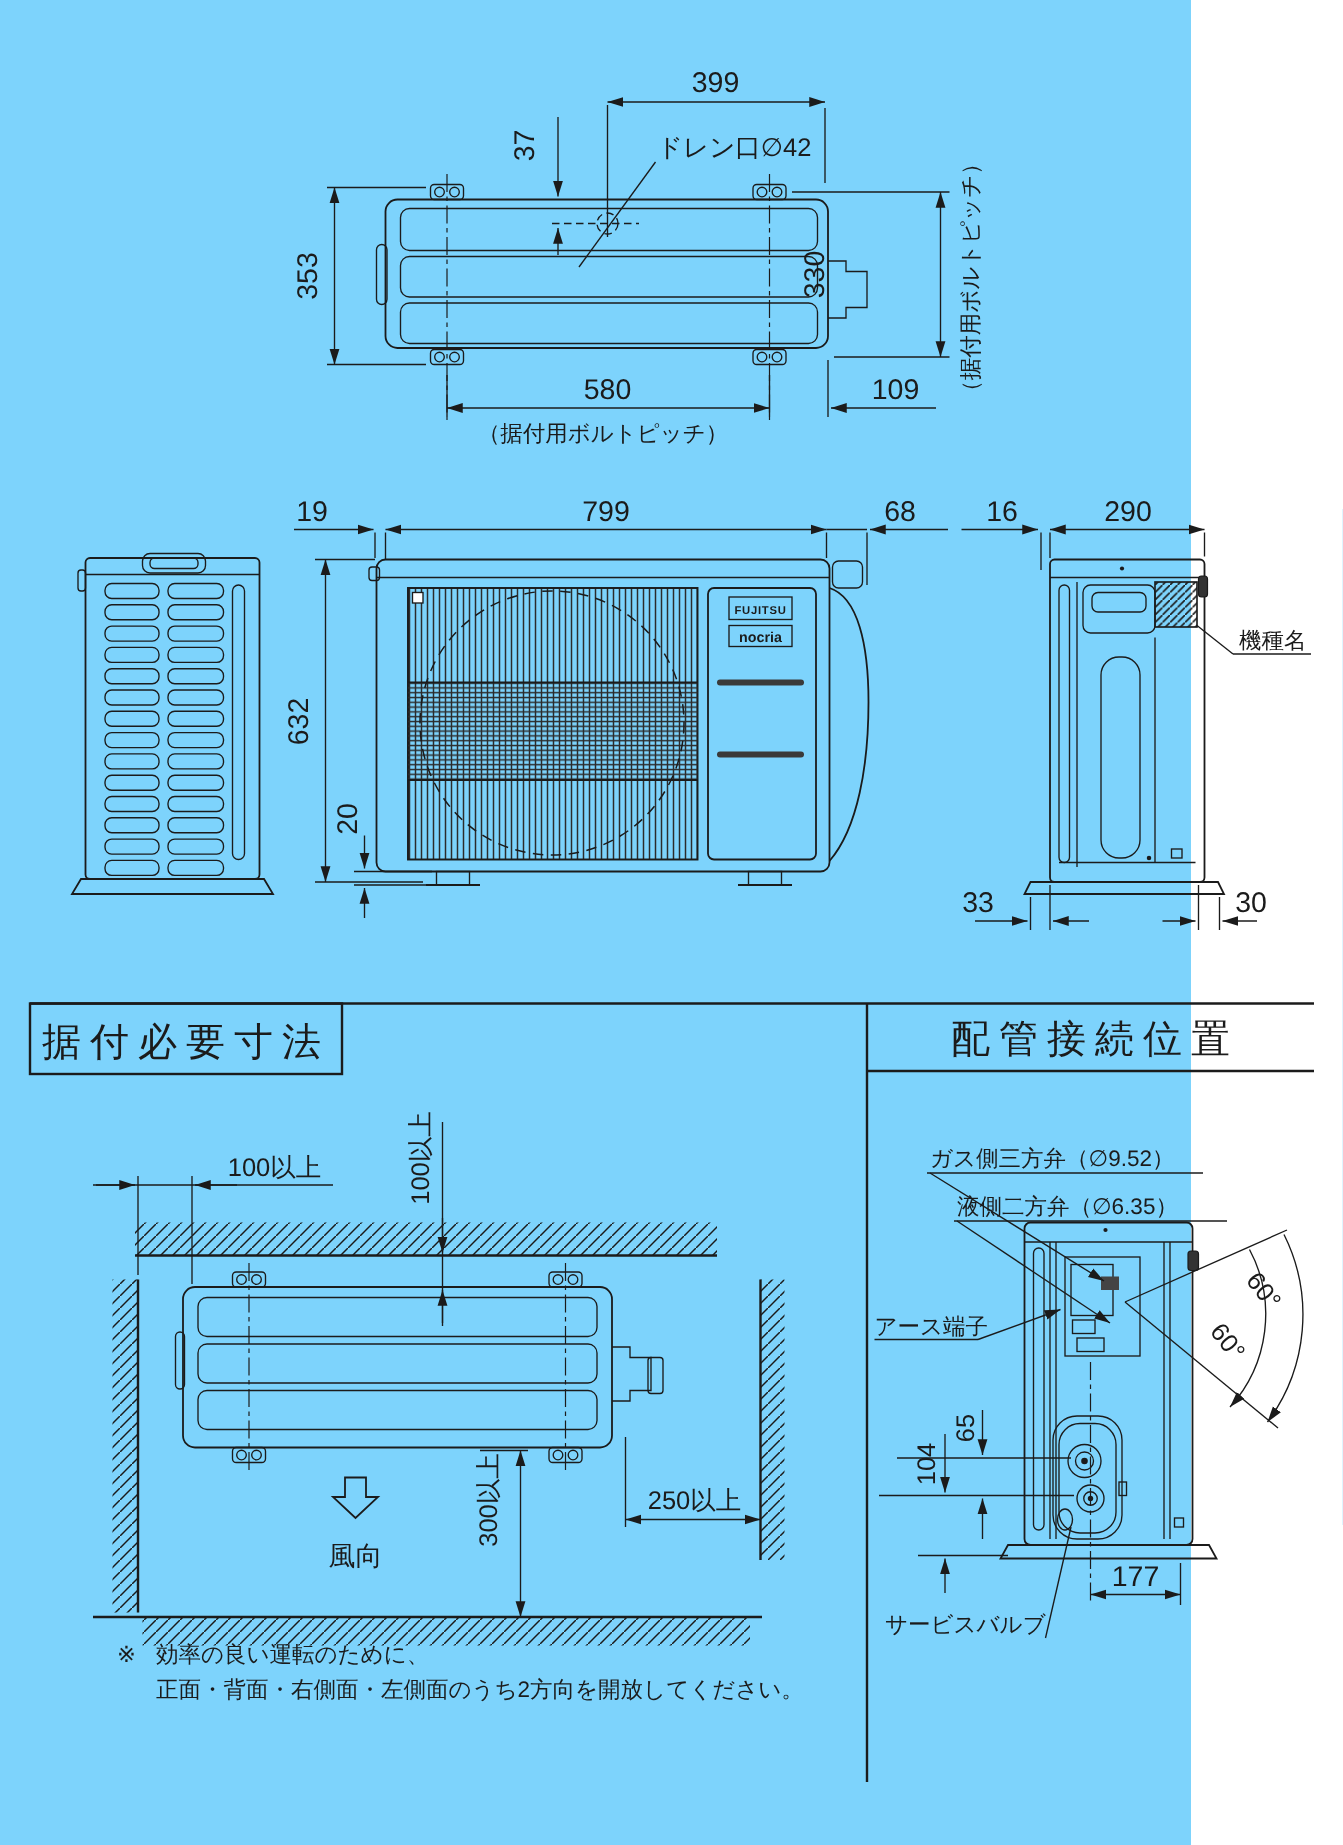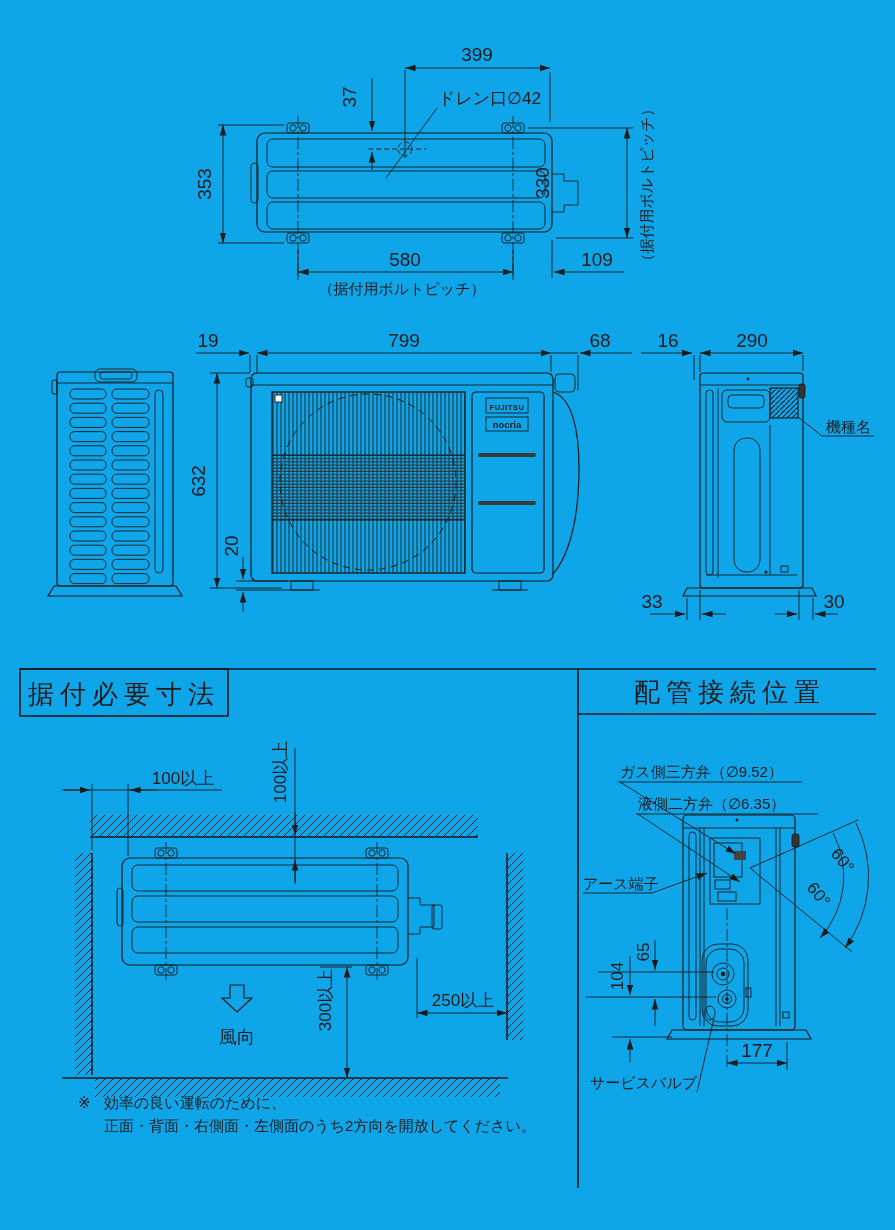--- a/index.html
+++ b/index.html
@@ -1,16 +1,16 @@
 <!DOCTYPE html>
 <html><head>
 <meta charset="utf-8">
 <style>
   html,body{margin:0;padding:0;background:#fff;}
-  .page{width:895px;height:1230px;position:relative;background:#0ea5e9;}
+  .page{width:794px;height:1230px;position:relative;background:#7dd3fc;}
   svg text{font-family:"Liberation Sans","DejaVu Sans",sans-serif;fill:#1b1b1b;}
   .ln{fill:none;stroke:#1b1b1b;stroke-width:1.2;}
   .ln2{fill:none;stroke:#1b1b1b;stroke-width:1.6;}
   .thin{fill:none;stroke:#1b1b1b;stroke-width:0.9;}
   .dimln{fill:none;stroke:#1b1b1b;stroke-width:0.9;}
   .cl{fill:none;stroke:#1b1b1b;stroke-width:0.8;stroke-dasharray:12 3 3 3;}
   .dsh{fill:none;stroke:#1b1b1b;stroke-width:0.9;stroke-dasharray:5 3;}
   .dim{font-size:19px;}
   .dimS{font-size:17px;}
   .lbl{font-size:15px;}

